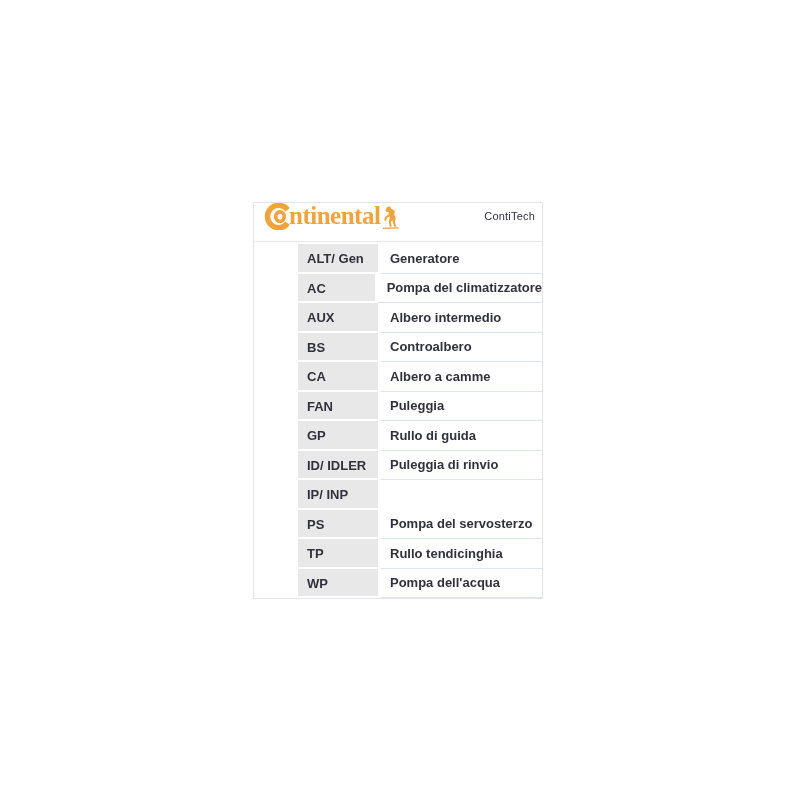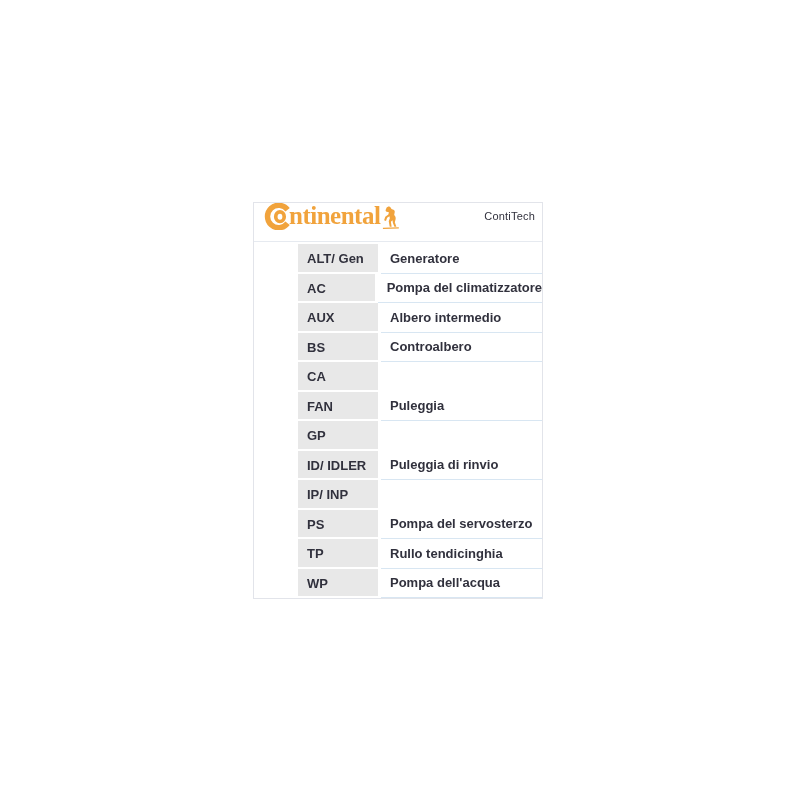--- a/index.html
+++ b/index.html
@@ -125,29 +125,31 @@
         <div class="desc">Albero intermedio</div>
       </div>
       <div class="row">
         <div class="abbr">BS</div>
         <div class="colgap"></div>
         <div class="desc">Controalbero</div>
       </div>
       <div class="row">
         <div class="abbr">CA</div>
         <div class="colgap"></div>
+        <div class="desc">Albero a camme</div>
       </div>
       <div class="row">
         <div class="abbr">FAN</div>
         <div class="colgap"></div>
         <div class="desc">Puleggia</div>
       </div>
       <div class="row">
         <div class="abbr">GP</div>
         <div class="colgap"></div>
+        <div class="desc">Rullo di guida</div>
       </div>
       <div class="row">
         <div class="abbr">ID/ IDLER</div>
         <div class="colgap"></div>
         <div class="desc">Puleggia di rinvio</div>
       </div>
       <div class="row">
         <div class="abbr">IP/ INP</div>
         <div class="colgap"></div>
       </div>

